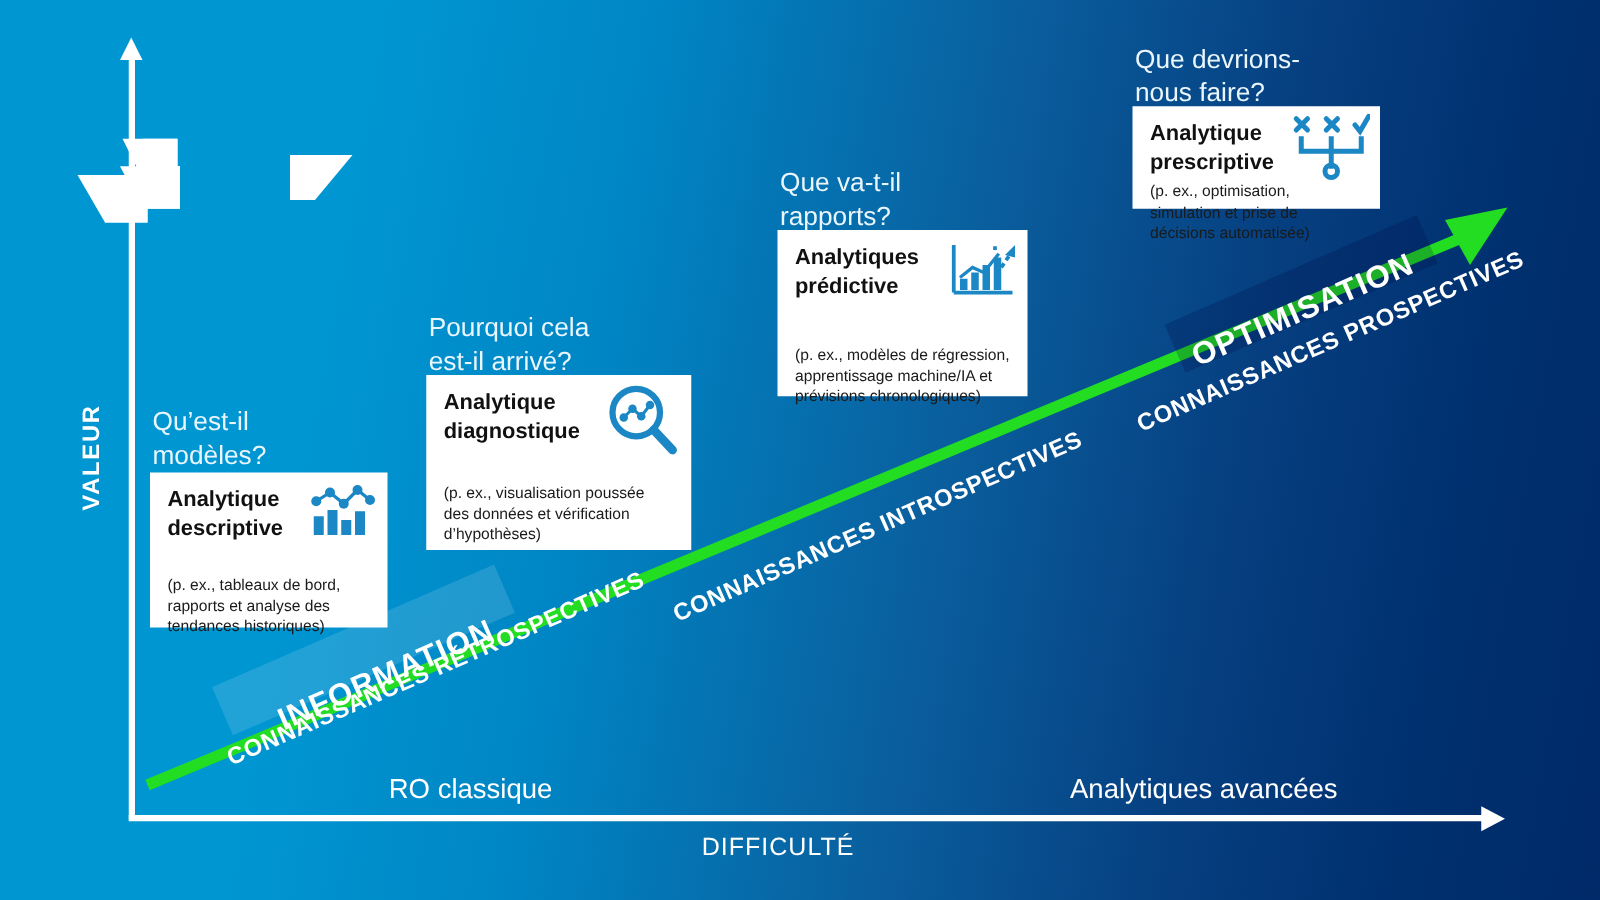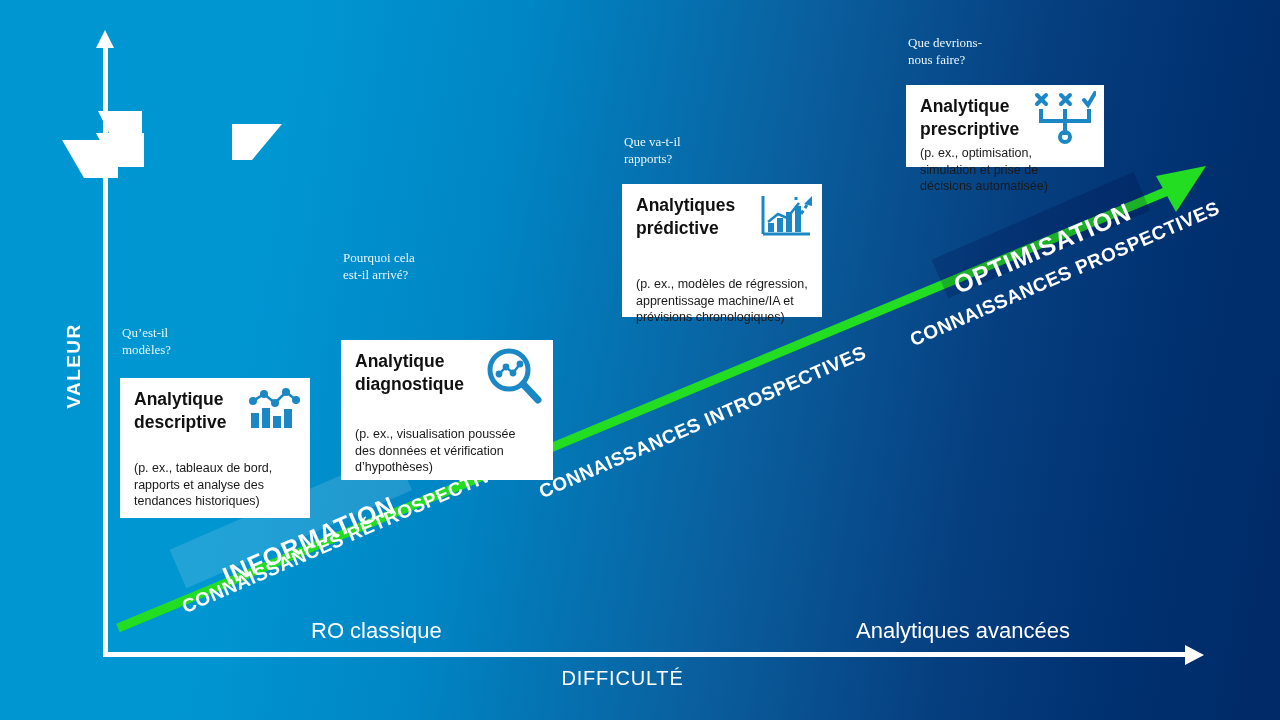--- a/index.html
+++ b/index.html
@@ -59,31 +59,31 @@
   
   .callout{position:absolute;background:#ffffff;box-sizing:border-box;padding:10px 14px 8px 14px;}
   .callout-title{
     color:#111111;font-weight:bold;font-size:17.5px;line-height:1.32;
     max-width:64%;
   }
   .callout-desc{color:#1a1a1a;font-size:12.5px;line-height:1.33;}
   .callout-icon{position:absolute;}
   .tail{position:absolute;width:0;height:0;}
 
-  .question{position:absolute;color:#eaf6fd;font-size:13px;line-height:1.28;white-space:pre-line;font-family:Liberation Serif, serif;}
-
-  
-  #card-descriptive{left:120px;top:378px;width:190px;height:140px;}
+  .question{position:absolute;color:#eaf6fd;font-size:21px;line-height:1.28;white-space:pre-line;}
+
+  
+  #card-descriptive{left:120px;top:378px;width:190px;height:124px;}
   #card-descriptive .callout-title{max-width:105px;}
   #icon-descriptive{left:128px;top:8px;}
   #tail-descriptive{left:232px;top:124px;border-left:20px solid #ffffff;border-right:30px solid transparent;border-top:36px solid #ffffff;}
   #question-descriptive{left:122px;top:325px;}
 
   
-  #card-diagnostic{left:341px;top:300px;width:212px;height:140px;margin-top:40px;}
+  #card-diagnostic{left:341px;top:300px;width:212px;height:140px;}
   #card-diagnostic .callout-title{max-width:120px;}
   #icon-diagnostic{left:142px;top:6px;}
   #tail-diagnostic{left:62px;top:140px;border-left:22px solid transparent;border-right:34px solid #ffffff;border-top:38px solid #ffffff;}
   #question-diagnostic{left:343px;top:250px;}
 
   
   #card-predictive{left:622px;top:184px;width:200px;height:133px;}
   #card-predictive .callout-title{max-width:110px;}
   #icon-predictive{left:136px;top:8px;}
   #tail-predictive{left:96px;top:133px;border-left:18px solid transparent;border-right:30px solid #ffffff;border-top:34px solid #ffffff;}

